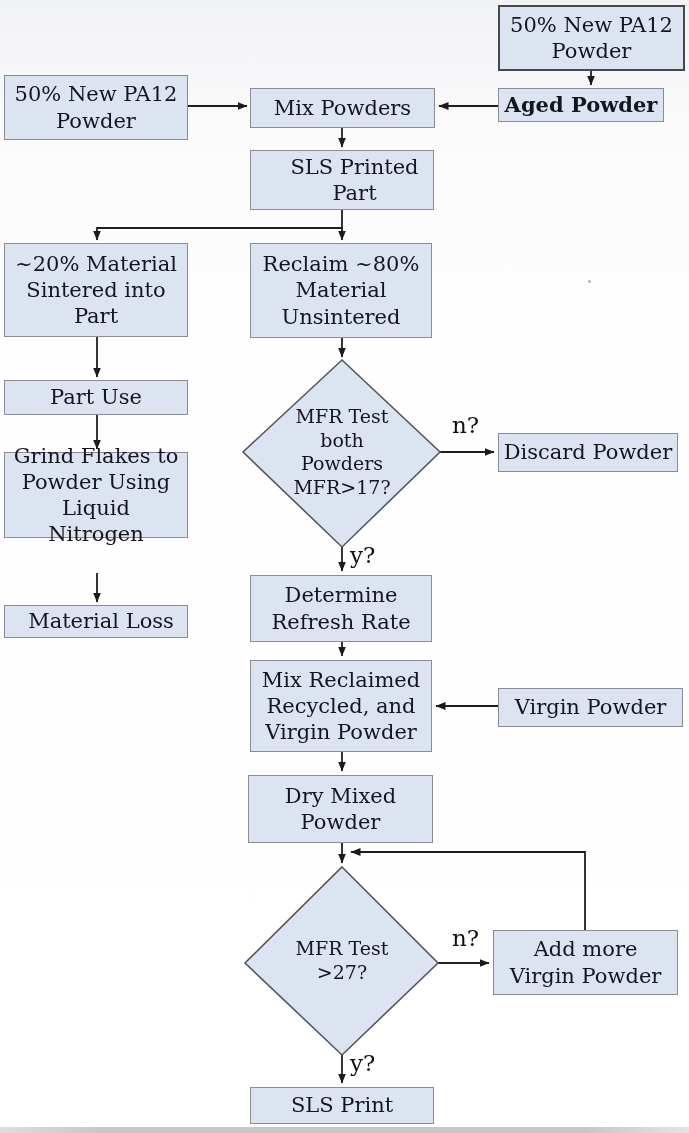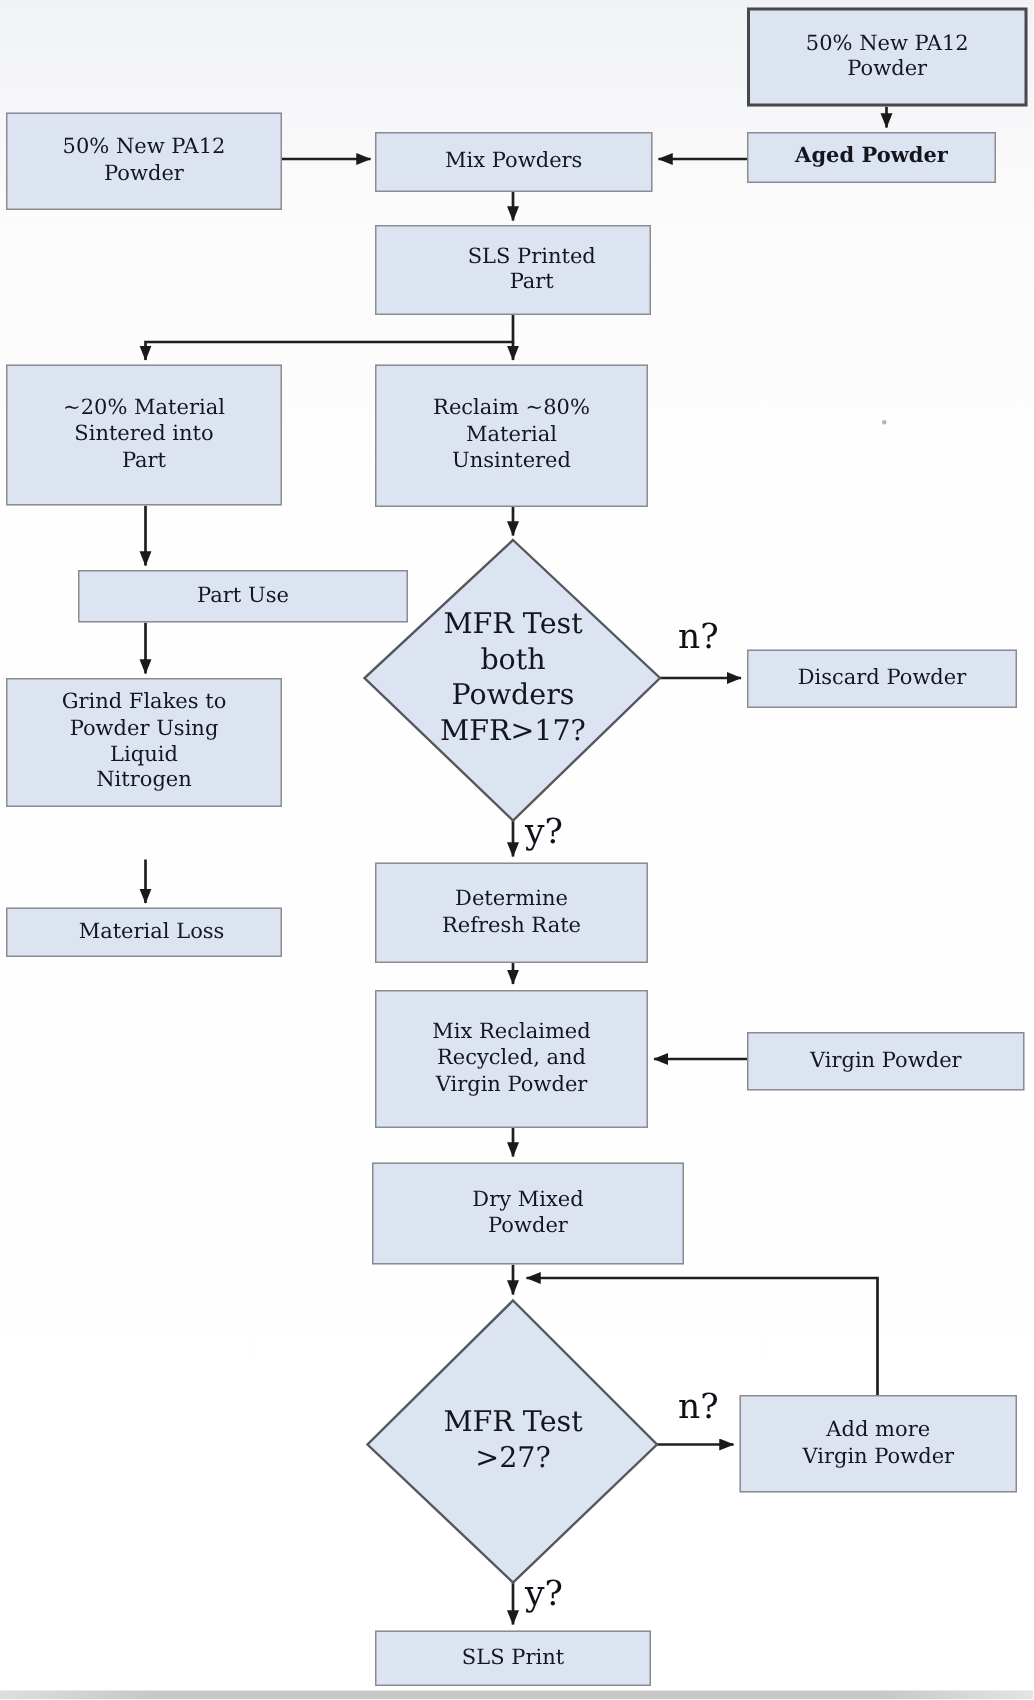--- a/index.html
+++ b/index.html
@@ -7,21 +7,21 @@
     position:relative;width:689px;height:1133px;overflow:hidden;
     background:linear-gradient(180deg,#f1f2f4 0%,#fbfbfc 12%,#fefefe 30%,#ffffff 100%);
     font-family:"DejaVu Serif", serif;
   }
   svg.wires{position:absolute;left:0;top:0;width:689px;height:1133px;z-index:1;}
   .node{
     position:absolute;z-index:2;box-sizing:border-box;
     background:#dce4f2;border:1.5px solid #8b8b93;
     display:flex;align-items:center;justify-content:center;
     text-align:center;white-space:pre-line;
-    font-size:14px;line-height:1.24;color:#15151d;
+    font-size:21px;line-height:1.24;color:#15151d;
   }
   .node.emph{border:2.5px solid #46484c;}
   .dlabel{
     position:absolute;z-index:3;text-align:center;white-space:pre-line;
     font-size:19px;line-height:1.24;color:#15151d;
   }
   .branch-label{
     position:absolute;z-index:3;font-size:23px;color:#101018;
   }
   .bottom-strip{
@@ -83,41 +83,41 @@
 Part</div>
 
   <div class="node" style="left:4px;top:243px;width:184px;height:94px;">~20% Material
 Sintered into
 Part</div>
 
   <div class="node" style="left:250px;top:243px;width:182px;height:95px;">Reclaim ~80%
 Material
 Unsintered</div>
 
-  <div class="node" style="left:4px;top:380px;width:220px;height:35px;margin-left:48px;">Part Use</div>
+  <div class="node" style="left:4px;top:380px;width:184px;height:35px;">Part Use</div>
 
   <div class="node" style="left:4px;top:452px;width:184px;height:86px;">Grind Flakes to
 Powder Using
 Liquid
 Nitrogen</div>
 
   <div class="node" style="left:4px;top:605px;width:184px;height:33px;padding-left:10px;">Material Loss</div>
 
   <div class="node" style="left:498px;top:433px;width:180px;height:39px;">Discard Powder</div>
 
   <div class="node" style="left:250px;top:575px;width:182px;height:67px;">Determine
 Refresh Rate</div>
 
   <div class="node" style="left:250px;top:660px;width:182px;height:92px;">Mix Reclaimed
 Recycled, and
 Virgin Powder</div>
 
   <div class="node" style="left:498px;top:688px;width:185px;height:39px;">Virgin Powder</div>
 
-  <div class="node" style="left:248px;top:775px;width:208px;height:68px;">Dry Mixed
+  <div class="node" style="left:248px;top:775px;width:185px;height:68px;">Dry Mixed
 Powder</div>
 
   <div class="node" style="left:493px;top:930px;width:185px;height:65px;">Add more
 Virgin Powder</div>
 
   <div class="node" style="left:250px;top:1087px;width:184px;height:37px;">SLS Print</div>
 
   <div class="dlabel" style="left:277px;top:405px;width:130px;">MFR Test
 both
 Powders

